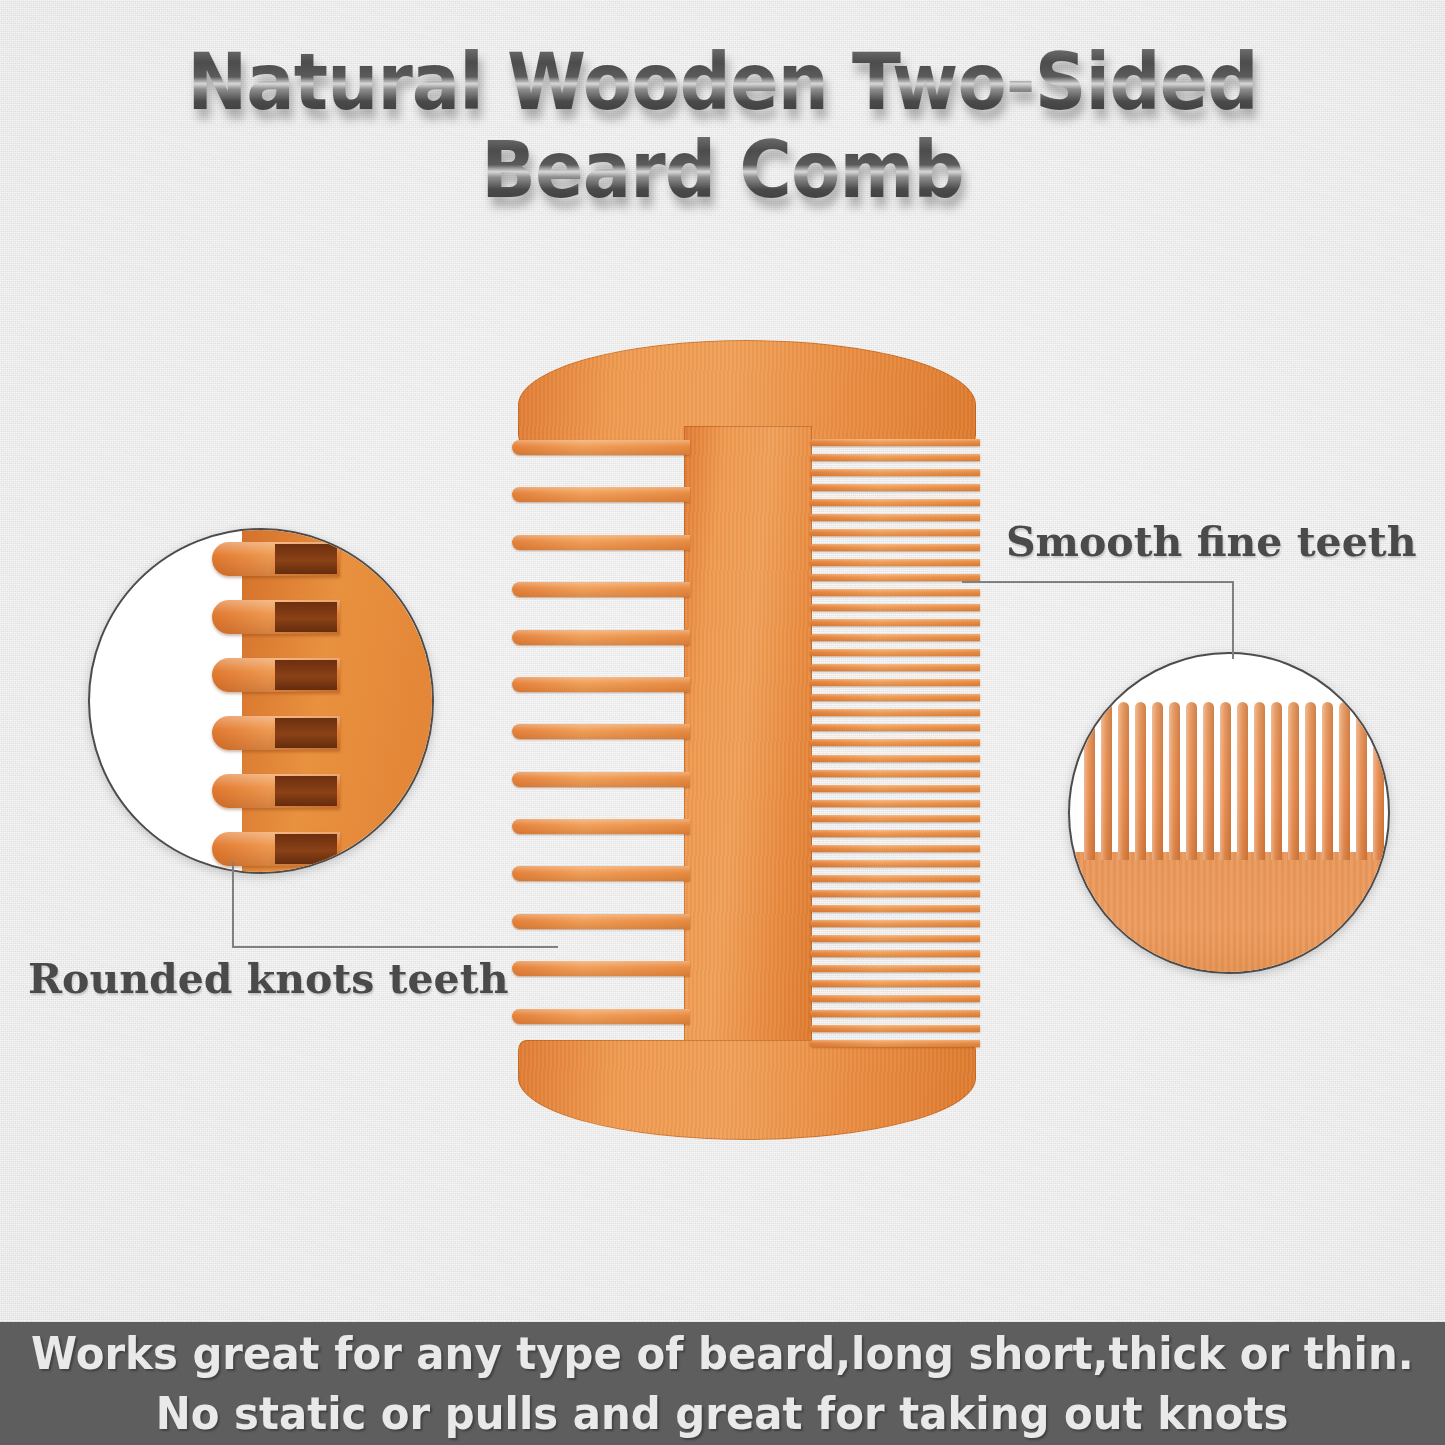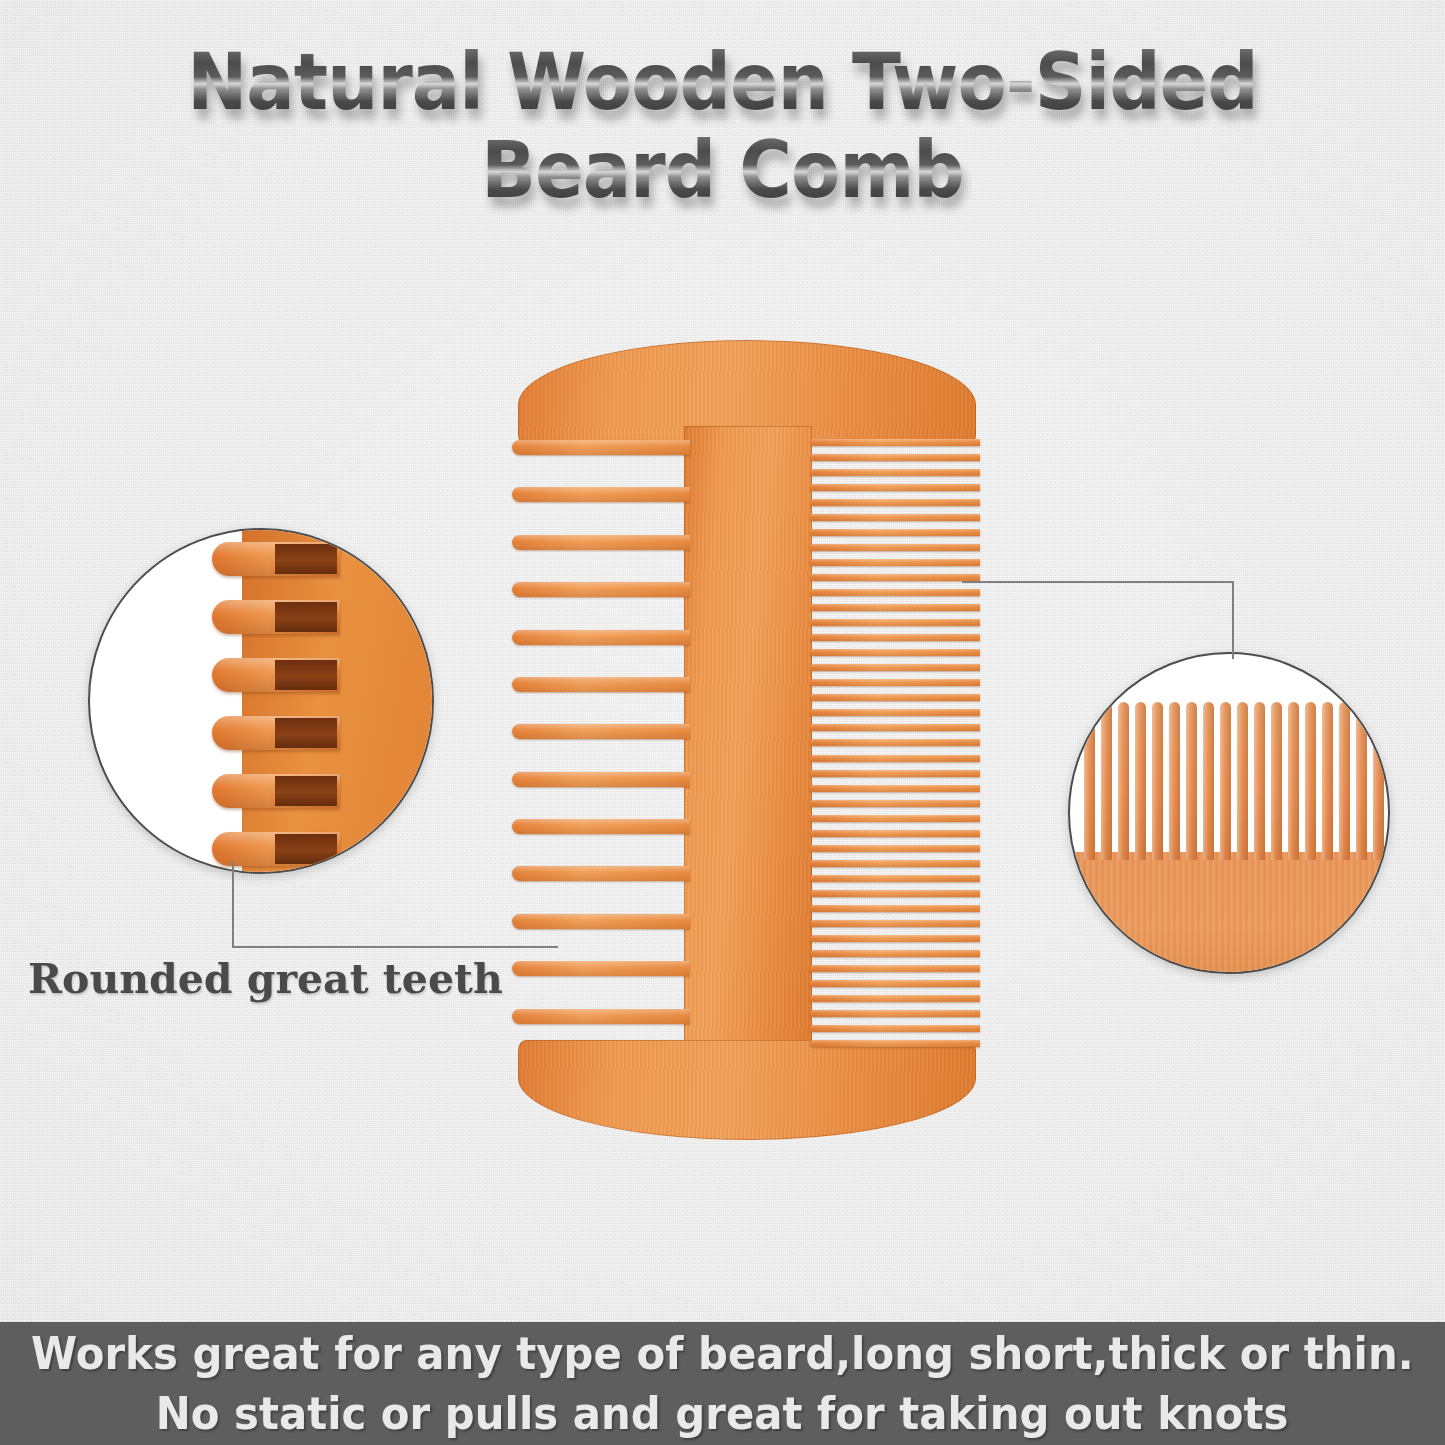--- a/index.html
+++ b/index.html
@@ -242,21 +242,21 @@
       <div class="zoom-coarse-slot" style="top: 130px;"></div>
       <div class="zoom-coarse-tooth" style="top: 186px; left: 122px; width: 128px;"></div>
       <div class="zoom-coarse-slot" style="top: 188px;"></div>
       <div class="zoom-coarse-tooth" style="top: 244px; left: 122px; width: 128px;"></div>
       <div class="zoom-coarse-slot" style="top: 246px;"></div>
       <div class="zoom-coarse-tooth" style="top: 302px; left: 122px; width: 128px;"></div>
       <div class="zoom-coarse-slot" style="top: 304px;"></div>
     </div>
   <div class="leader v" style="left:232px;top:862px;height:86px;"></div>
   <div class="leader h" style="left:232px;top:946px;width:326px;"></div>
-  <div id="label-coarse" class="callout-label">Rounded great teeth</div>
+  <div id="label-coarse" class="callout-label">Rounded knots teeth</div>
 
   <div id="callout-right" class="callout">
     <div class="zoom-fine-body"></div>
   <div class="zoom-fine-tooth" style="left: 14px; top: 48px; height: 158px;"></div>
       <div class="zoom-fine-tooth" style="left: 31px; top: 48px; height: 158px;"></div>
       <div class="zoom-fine-tooth" style="left: 48px; top: 48px; height: 158px;"></div>
       <div class="zoom-fine-tooth" style="left: 65px; top: 48px; height: 158px;"></div>
       <div class="zoom-fine-tooth" style="left: 82px; top: 48px; height: 158px;"></div>
       <div class="zoom-fine-tooth" style="left: 99px; top: 48px; height: 158px;"></div>
       <div class="zoom-fine-tooth" style="left: 116px; top: 48px; height: 158px;"></div>
@@ -267,19 +267,20 @@
       <div class="zoom-fine-tooth" style="left: 201px; top: 48px; height: 158px;"></div>
       <div class="zoom-fine-tooth" style="left: 218px; top: 48px; height: 158px;"></div>
       <div class="zoom-fine-tooth" style="left: 235px; top: 48px; height: 158px;"></div>
       <div class="zoom-fine-tooth" style="left: 252px; top: 48px; height: 158px;"></div>
       <div class="zoom-fine-tooth" style="left: 269px; top: 48px; height: 158px;"></div>
       <div class="zoom-fine-tooth" style="left: 286px; top: 48px; height: 158px;"></div>
       <div class="zoom-fine-tooth" style="left: 303px; top: 48px; height: 158px;"></div>
     </div>
   <div class="leader h" style="left:962px;top:581px;width:272px;"></div>
   <div class="leader v" style="left:1232px;top:581px;height:78px;"></div>
+  <div id="label-fine" class="callout-label">Smooth fine teeth</div>
 
   <div id="footer">
     <div class="footer-line">Works great for any type of beard,long short,thick or thin.</div>
     <div class="footer-line">No static or pulls and great for taking out knots</div>
   </div>
 
 </div>
 
 </body></html>

